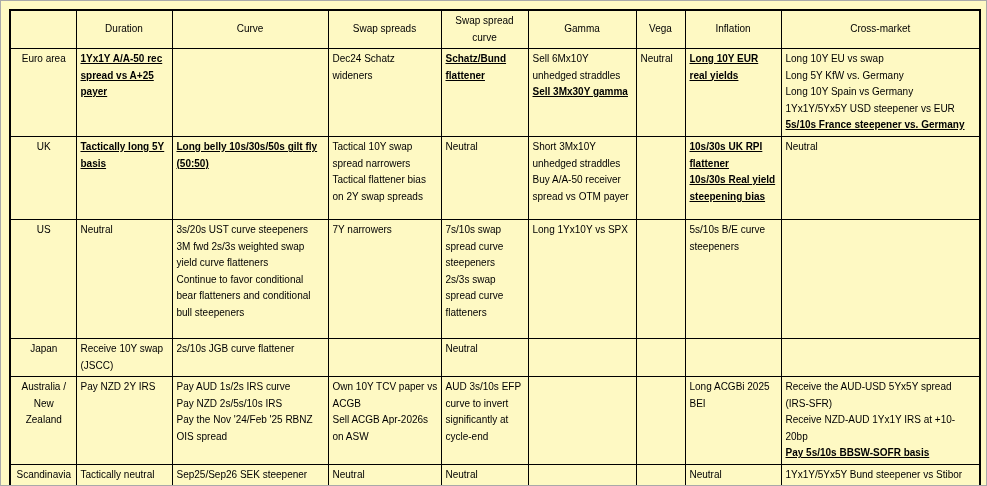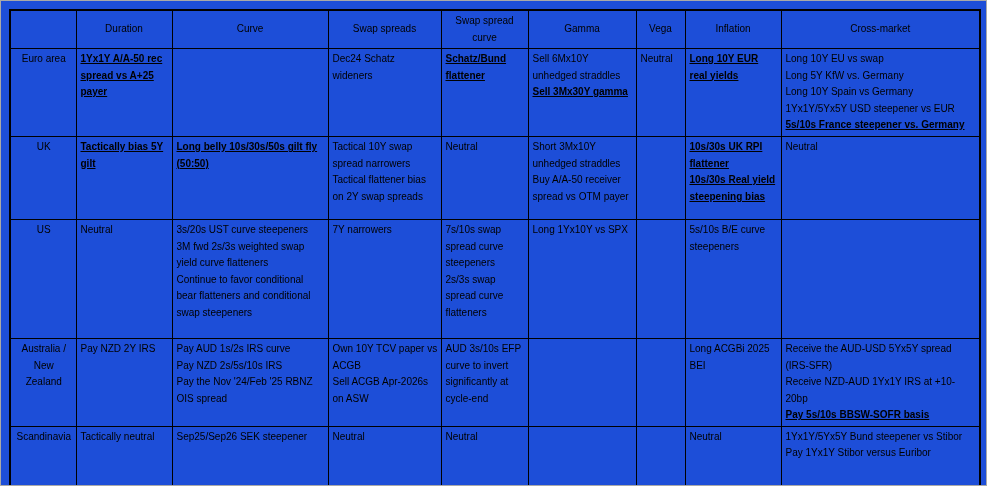--- a/index.html
+++ b/index.html
@@ -1,20 +1,20 @@
 <!DOCTYPE html>
 <html><head>
 <meta charset="utf-8">
 <style>
   html,body { margin:0; padding:0; background:#e8e8e8; }
   .screen {
     position:relative;
     width:987px; height:486px;
     box-sizing:border-box;
-    background:#1d4ed8;
+    background:#fef9c3;
     border:1px solid #a9a9a9;
     padding:8px 0 0 8px;
     overflow:hidden;
     font-family:"Liberation Sans","DejaVu Sans",sans-serif;
   }
   table.trades {
     border-collapse:collapse;
     table-layout:fixed;
     width:970px;
     border:2px solid #000;
@@ -109,21 +109,21 @@
             <div class="item">Long 10Y EU vs swap</div>
             <div class="item">Long 5Y KfW vs. Germany</div>
             <div class="item">Long 10Y Spain vs Germany</div>
             <div class="item">1Yx1Y/5Yx5Y USD steepener vs EUR</div>
             <div class="item em">5s/10s France steepener vs. Germany</div>
           </td>
         </tr>
         <tr>
           <th class="region">UK</th>
           <td>
-            <div class="item em">Tactically bias 5Y gilt</div>
+            <div class="item em">Tactically long 5Y basis</div>
           </td>
           <td>
             <div class="item em">Long belly 10s/30s/50s gilt fly (50:50)</div>
           </td>
           <td>
             <div class="item">Tactical 10Y swap spread narrowers</div>
             <div class="item">Tactical flattener bias on 2Y swap spreads</div>
           </td>
           <td>
             <div class="item">Neutral</div>
@@ -142,36 +142,53 @@
           </td>
         </tr>
         <tr>
           <th class="region">US</th>
           <td>
             <div class="item">Neutral</div>
           </td>
           <td>
             <div class="item">3s/20s UST curve steepeners</div>
             <div class="item">3M fwd 2s/3s weighted swap yield curve flatteners</div>
-            <div class="item">Continue to favor conditional bear flatteners and conditional swap steepeners</div>
+            <div class="item">Continue to favor conditional bear flatteners and conditional bull steepeners</div>
           </td>
           <td>
             <div class="item">7Y narrowers</div>
           </td>
           <td>
             <div class="item">7s/10s swap spread curve steepeners</div>
             <div class="item">2s/3s swap spread curve flatteners</div>
           </td>
           <td>
             <div class="item">Long 1Yx10Y vs SPX</div>
           </td>
           <td></td>
           <td>
             <div class="item">5s/10s B/E curve steepeners</div>
           </td>
+          <td></td>
+        </tr>
+        <tr>
+          <th class="region">Japan</th>
+          <td>
+            <div class="item">Receive 10Y swap (JSCC)</div>
+          </td>
+          <td>
+            <div class="item">2s/10s JGB curve flattener</div>
+          </td>
+          <td></td>
+          <td>
+            <div class="item">Neutral</div>
+          </td>
+          <td></td>
+          <td></td>
+          <td></td>
           <td></td>
         </tr>
         <tr>
           <th class="region">Australia / New Zealand</th>
           <td>
             <div class="item">Pay NZD 2Y IRS</div>
           </td>
           <td>
             <div class="item">Pay AUD 1s/2s IRS curve</div>
             <div class="item">Pay NZD 2s/5s/10s IRS</div>

